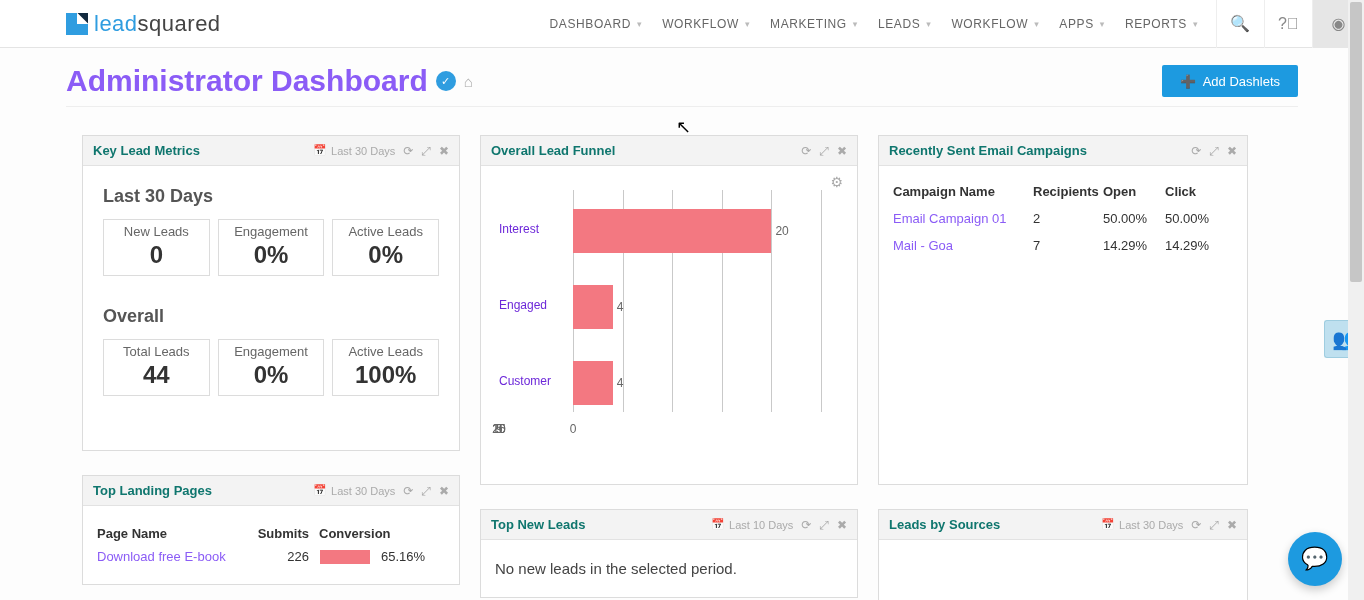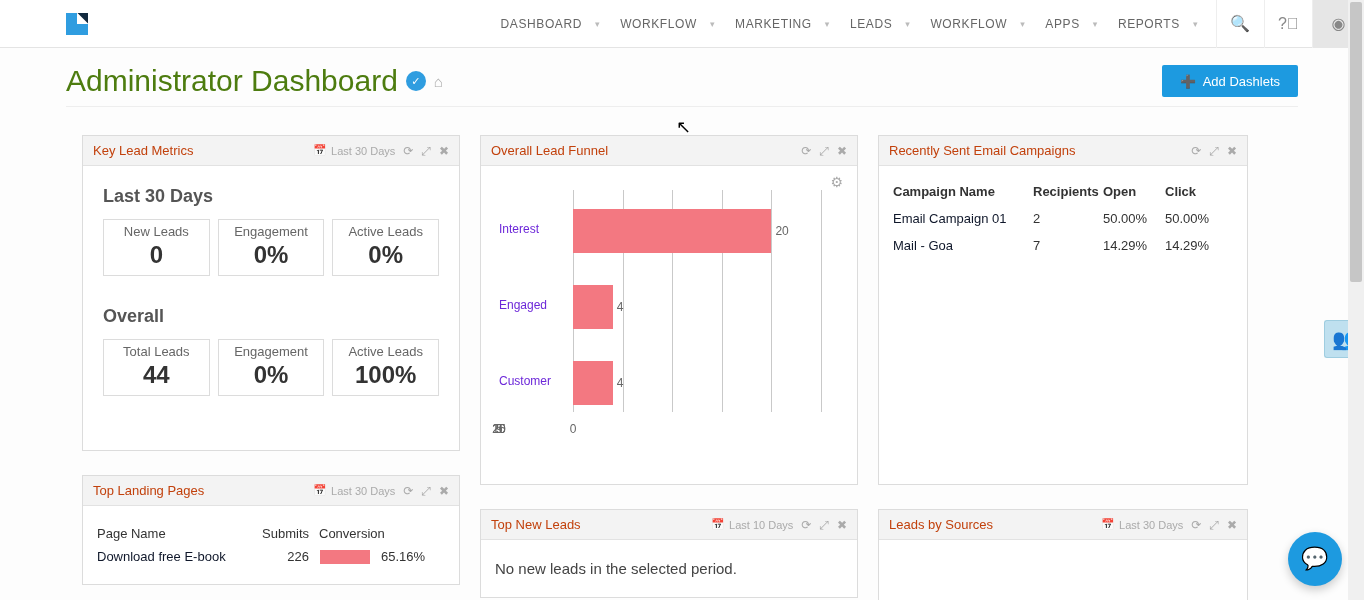--- a/index.html
+++ b/index.html
@@ -5,38 +5,38 @@
   *{box-sizing:border-box;margin:0;padding:0;font-family:"Segoe UI",Arial,sans-serif}
   body{background:#fdfdfd;color:#333;width:1364px;height:600px;overflow:hidden;position:relative}
   .topbar{height:48px;border-bottom:1px solid #e4e4e4;display:flex;align-items:center;padding:0 0 0 66px;background:#fff}
   .logo{display:flex;align-items:center;gap:6px}
   .logo-mark{width:22px;height:22px;background:#2f9de0;position:relative}
   .logo-mark::before{content:"";position:absolute;width:11px;height:11px;background:#fff;right:0;top:0}
   .logo-mark::after{content:"";position:absolute;width:11px;height:11px;background:#122a3f;right:0;top:0;clip-path:polygon(0 0,100% 0,100% 100%)}
   .logo-text{font-size:22px;font-weight:300;letter-spacing:.5px;color:#444}
   .logo-text b{color:#2f9de0;font-weight:400}
   .nav{display:flex;margin-left:auto}
-  .nav-item{display:flex;align-items:center;padding:0 10px;height:48px;font-size:12px;color:#666;letter-spacing:.6px;gap:13px;cursor:pointer}
+  .nav-item{display:flex;align-items:center;padding:0 10px;height:48px;font-size:12px;color:#666;letter-spacing:.6px;gap:6px;cursor:pointer}
   .nav-item .chev{color:#bbb;font-size:9px}
   .toprt{display:flex;align-items:center;margin-left:8px}
   .toprt .cell{width:48px;height:48px;display:flex;align-items:center;justify-content:center;color:#888;cursor:pointer;border-left:1px solid #eee}
   .toprt .cell.last{background:#e6e6e6;width:52px}
   .page-head{display:flex;align-items:center;padding:16px 66px 8px}
-  .page-title{font-size:30px;font-weight:400;color:#4d7c0f}
+  .page-title{font-size:30px;font-weight:700;color:#8b5cf6}
   .pill{width:20px;height:20px;border-radius:50%;display:inline-flex;align-items:center;justify-content:center;font-size:11px;margin-left:8px}
   .pill.blue{background:#2f9de0;color:#fff}
   .home-ic{color:#aaa;margin-left:8px;font-size:15px}
   .add-btn{margin-left:auto;background:#1d9ae0;color:#fff;border:none;height:32px;padding:0 18px;border-radius:2px;font-size:13px;display:flex;align-items:center;gap:6px;cursor:pointer}
   .divider{border-top:1px solid #eee;margin:0 66px}
   .dashlets{display:flex;gap:20px;padding:28px 82px 0}
   .col{display:flex;flex-direction:column;gap:24px}
   .col1{width:378px}.col2{width:378px}.col3{width:370px}
   .dashlet{border:1px solid #dcdcdc;background:#fff}
   .dash-head{background:#f3f3f3;border-bottom:1px solid #e2e2e2;height:30px;display:flex;align-items:center;padding:0 10px}
-  .dash-title{font-size:13px;font-weight:400;color:#c2410c}
+  .dash-title{font-size:13px;font-weight:700;color:#0f766e}
   .dash-ctrl{margin-left:auto;display:flex;align-items:center;gap:8px;color:#aaa;font-size:12px}
   .dash-ctrl .range{display:flex;align-items:center;gap:4px;color:#aaa;font-size:11px}
   .dash-ctrl .ic{cursor:pointer}
   .kl-body{padding:16px 20px 24px}
   .kl-sub{font-size:18px;color:#555;font-weight:600;margin:4px 0 12px}
   .metric-row{display:flex;gap:8px;margin-bottom:30px}
   .metric{border:1px solid #dcdcdc;flex:1;text-align:center;padding:4px 0 6px}
   .metric .lbl{font-size:13px;color:#666}
   .metric .val{font-size:24px;font-weight:600;color:#333;margin-top:2px}
   
@@ -51,45 +51,46 @@
   .ylbl{position:absolute;font-size:12px;color:#6d28d9;text-align:left;width:66px;left:0}
   .xlbl{position:absolute;bottom:4px;font-size:12px;color:#666;transform:translateX(-50%)}
   
   .table{width:100%;padding:12px 14px 20px;font-size:13px}
   .table .hr,.table .row{display:flex;padding:6px 0}
   .table .hr{font-weight:700;color:#333}
   .table .c1{width:140px}
   .table .c2{width:70px}
   .table .c3{width:62px}
   .table .c4{width:62px}
-  .link{color:#0f172a;cursor:pointer}
+  .link{color:#8b5cf6;cursor:pointer}
   
   .lp-body{padding:16px 14px}
   .lp-body .hr,.lp-body .row{display:flex;font-size:13px;padding:4px 0}
-  .lp-body .hr{font-weight:400}
+  .lp-body .hr{font-weight:700}
   .lp-body .p1{width:158px}
   .lp-body .p2{width:54px;text-align:right}
   .lp-body .p3{width:72px;display:flex;align-items:center;justify-content:center}
   .lp-body .p4{width:60px}
   .convbar{width:50px;height:14px;background:#f37881}
   
   .nl-body{padding:20px 14px;font-size:15px;color:#444}
   
   .side-widget{position:absolute;right:0;top:320px;width:40px;height:38px;background:#bfe0ef;border:1px solid #9fcde0;border-right:none;border-radius:3px 0 0 3px;display:flex;align-items:center;justify-content:center;color:#fff;font-size:20px}
   .chat{position:absolute;right:22px;bottom:14px;width:54px;height:54px;border-radius:50%;background:#1d9ae0;display:flex;align-items:center;justify-content:center;color:#fff;font-size:22px;box-shadow:0 4px 10px rgba(0,0,0,.2)}
   .scrollbar{position:absolute;right:0;top:0;width:16px;height:600px;background:#f0f0f0}
   .scrollthumb{position:absolute;right:2px;top:2px;width:12px;height:280px;background:#c6c6c6;border-radius:2px}
   .cursor{position:absolute;left:676px;top:116px;font-size:18px;color:#000;pointer-events:none}
 </style>
 </head>
 <body>
 
 <div class="topbar">
   <div class="logo">
     <div class="logo-mark"></div>
+    <div class="logo-text"><b>lead</b><span>squared</span></div>
   </div>
   <div class="nav">
     <div class="nav-item">
         <span>DASHBOARD</span>
         <span class="chev">▾</span>
       </div>
     <div class="nav-item">
         <span>WORKFLOW</span>
         <span class="chev">▾</span>
       </div>

